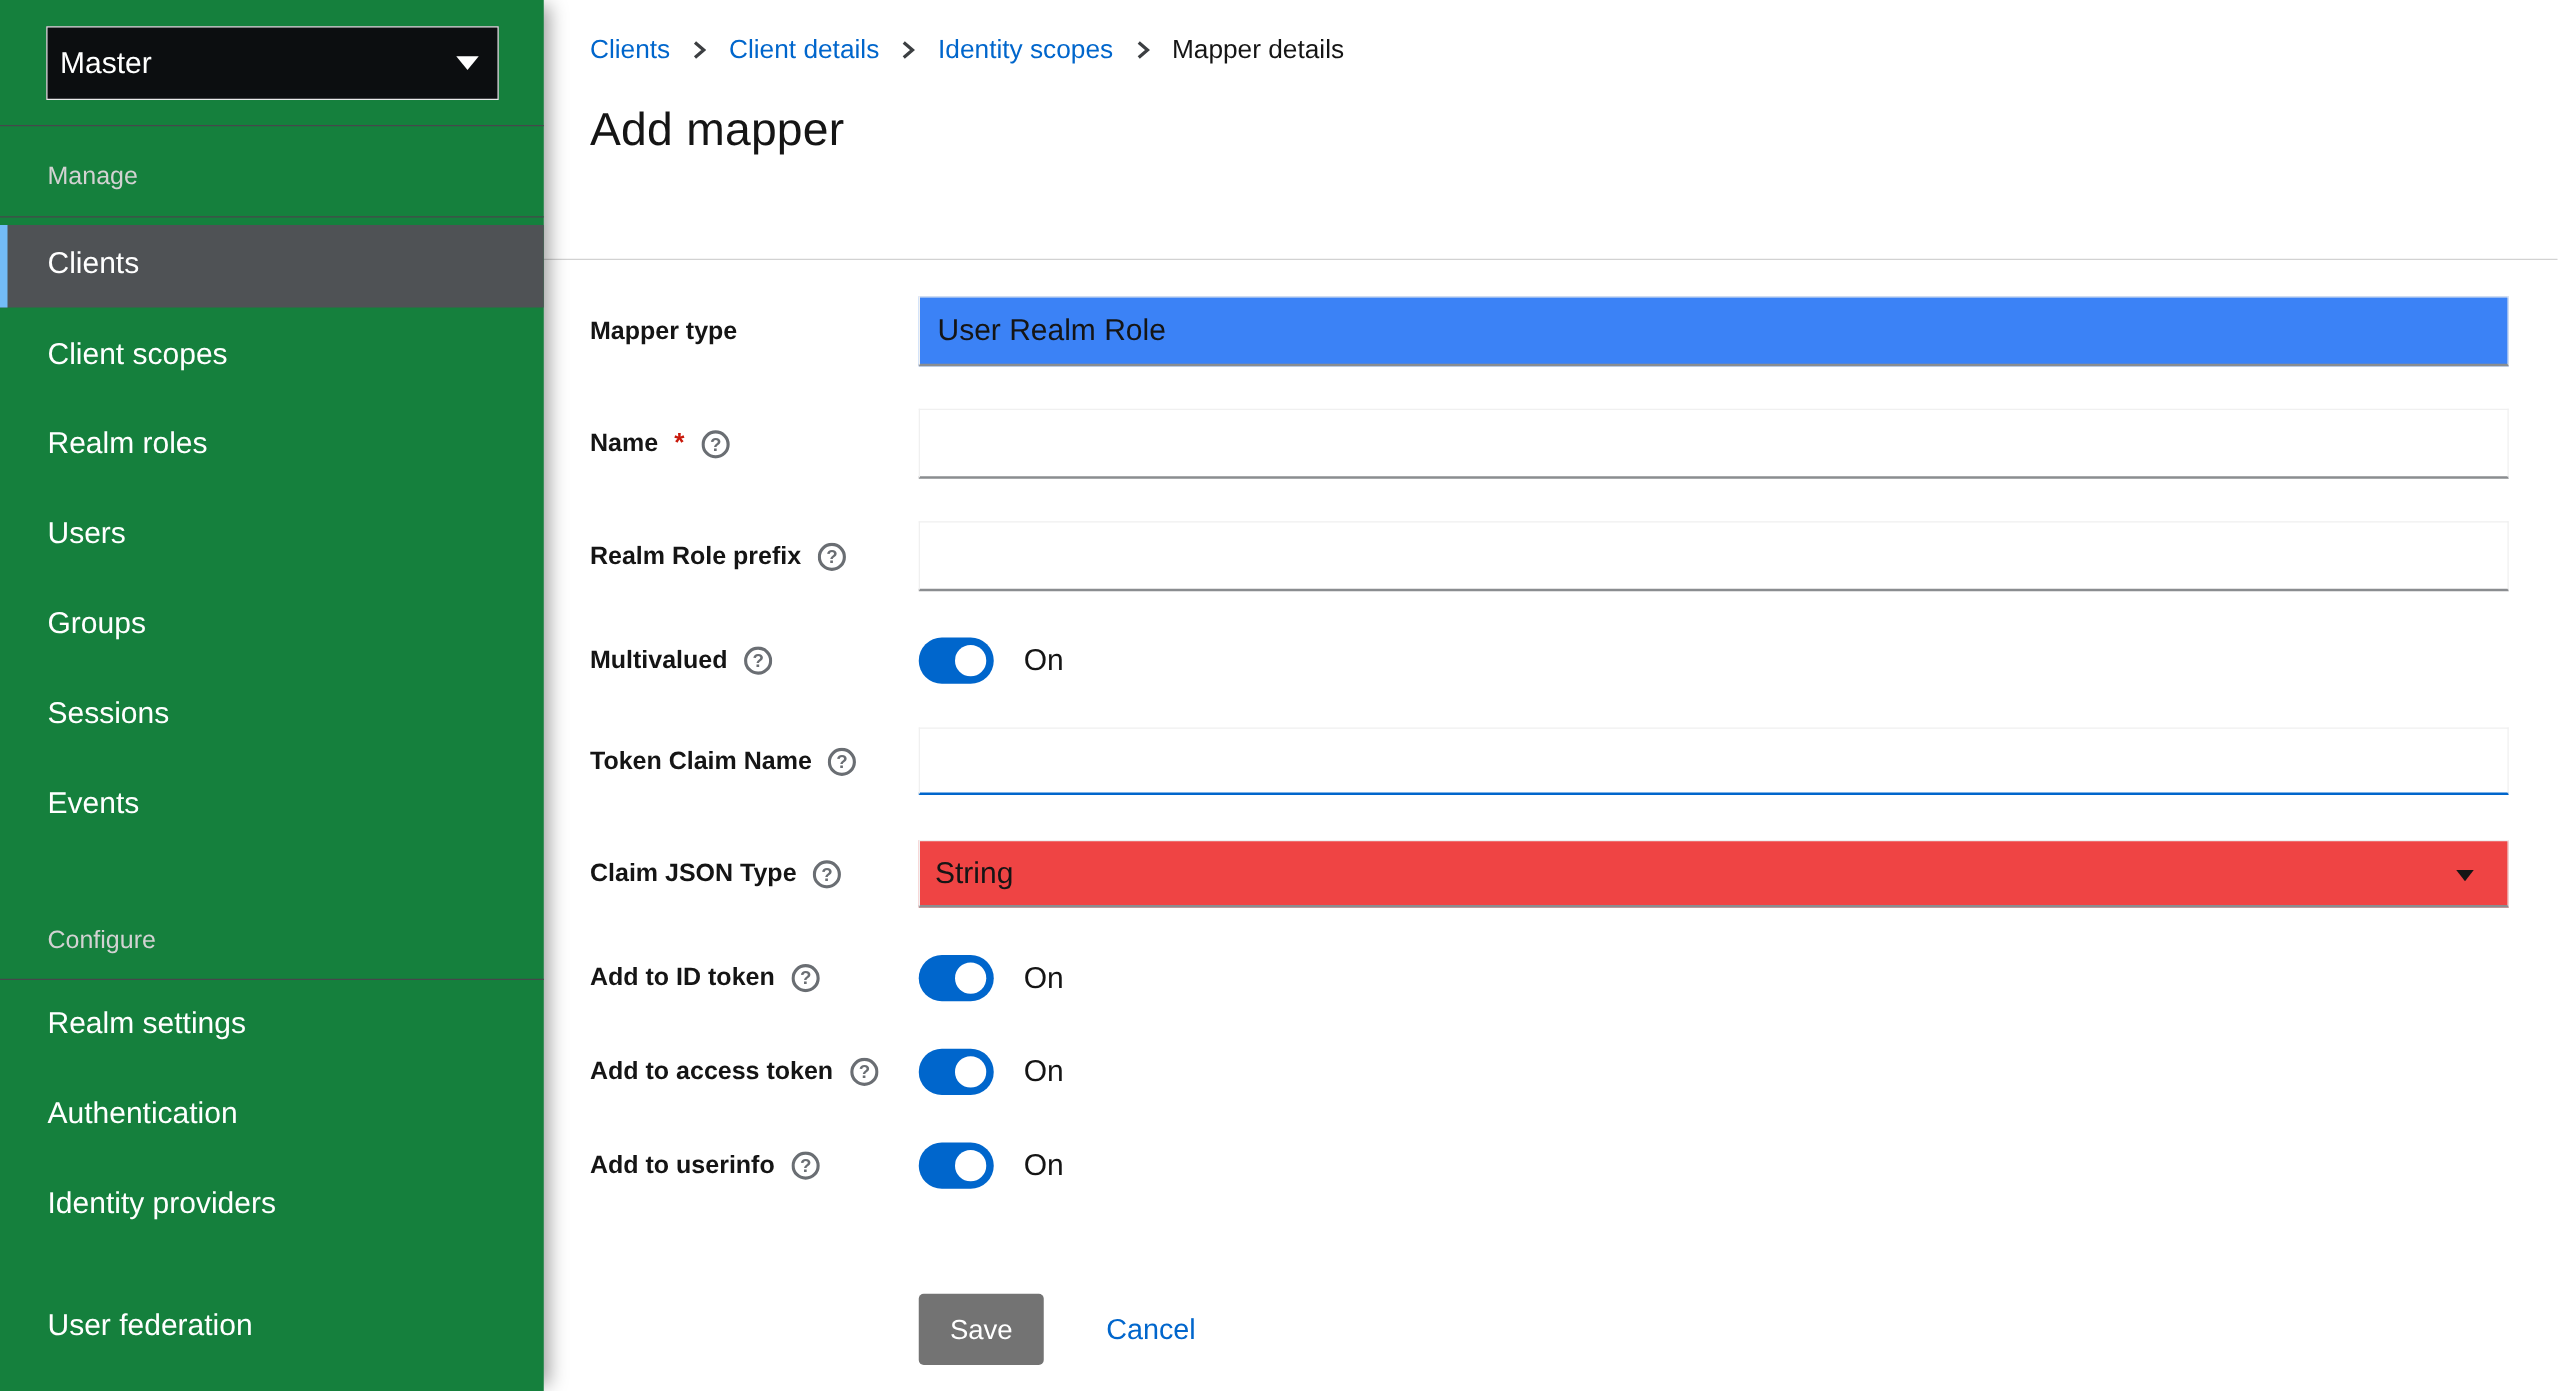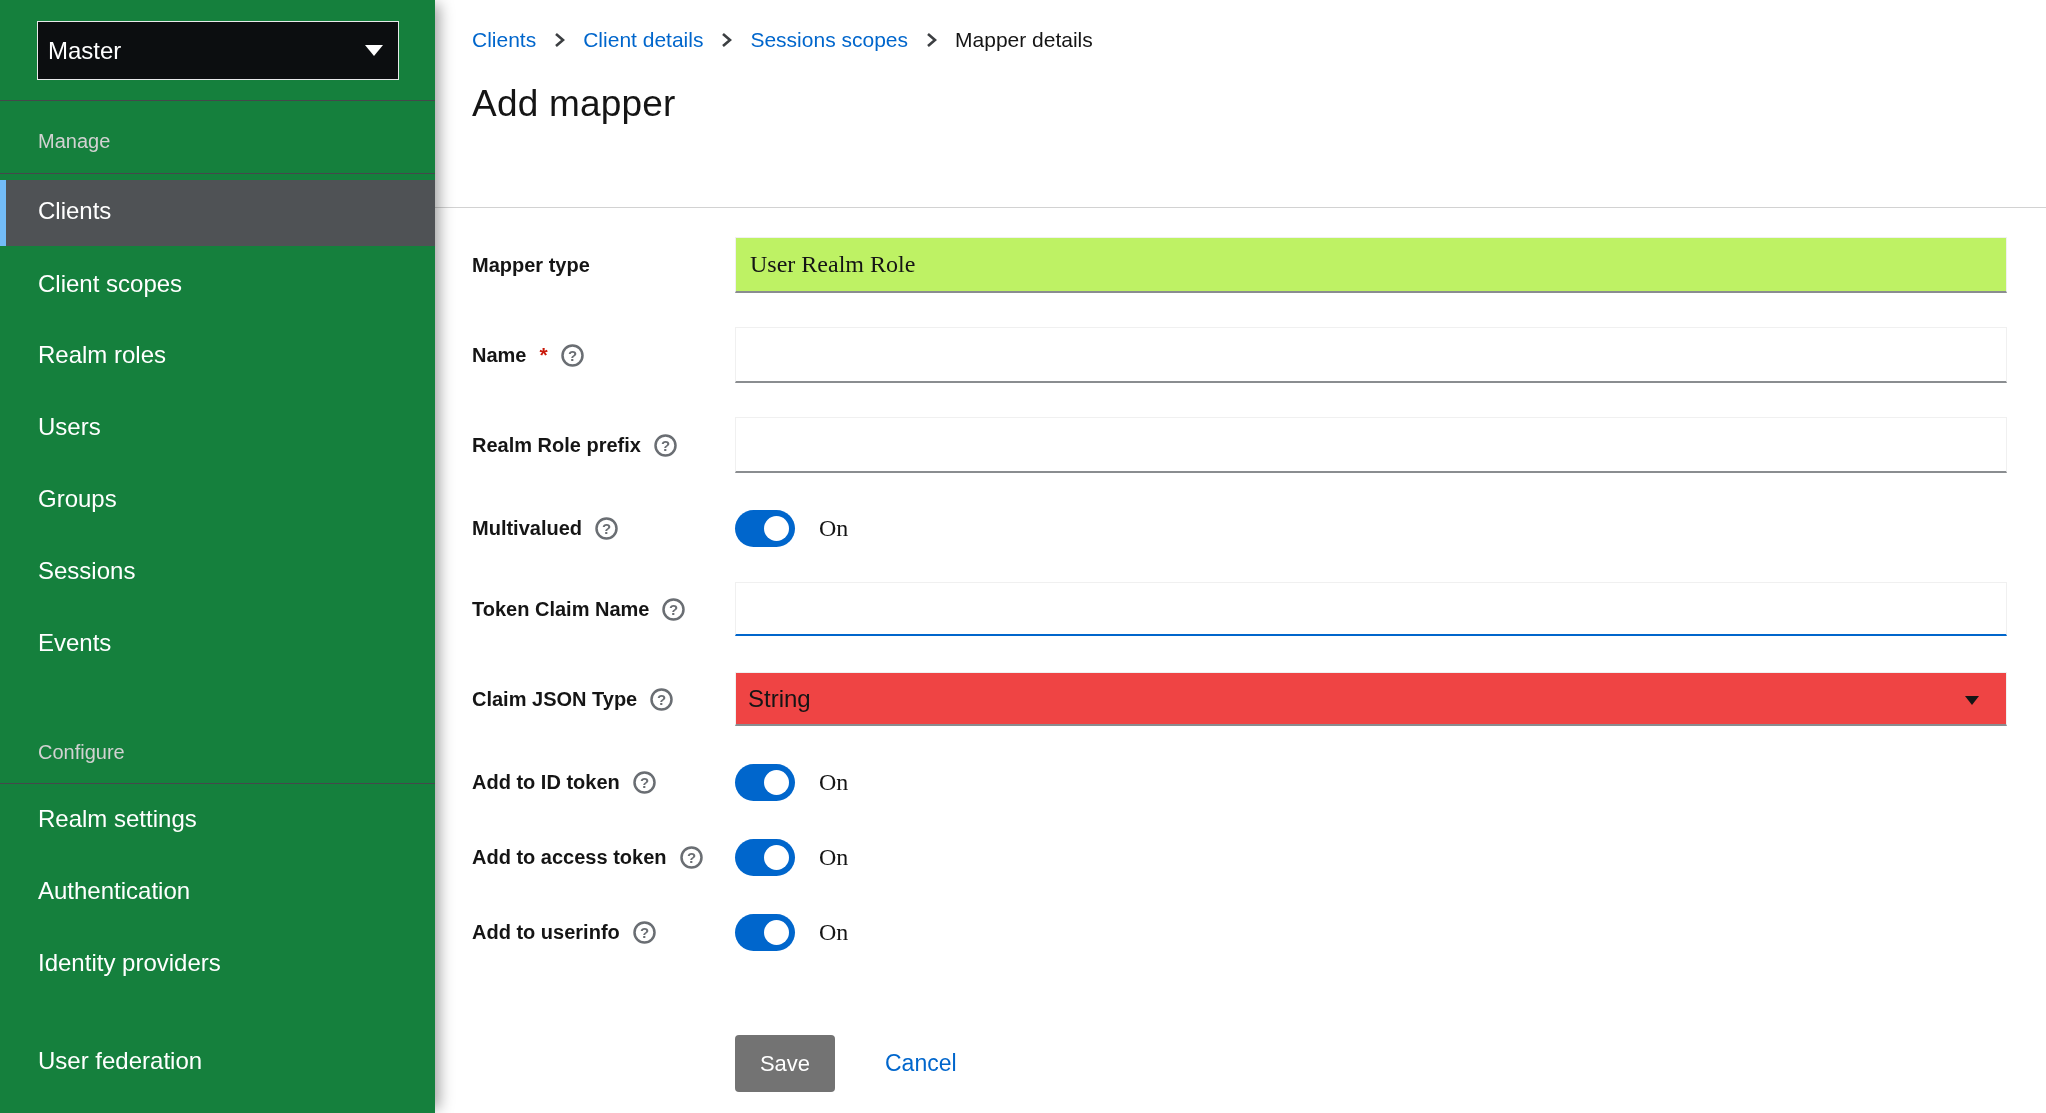--- a/index.html
+++ b/index.html
@@ -34,32 +34,32 @@
 
   .lab { position:absolute; left:37px; display:flex; align-items:center;
     font-size:20px; font-weight:bold; color:#151515; }
   .lab .ast { color:#c9190b; font-size:21px; font-weight:bold; margin-left:13px; }
   .lab svg { margin-left:13px; }
 
   .ctl { position:absolute; left:300px; width:1272px; }
   .input { height:56px; background:#fff; border:1px solid #f0f0f0;
     border-bottom:2px solid #8a8d90; font-size:24px; color:#151515;
     display:flex; align-items:center; padding-left:14px; }
-  .ro { background:#bef264; border-color:#f0f0f0; border-bottom-color:#8a8d90;font-family:Liberation Serif, serif; }
+  .ro { background:#3b82f6; border-color:#f0f0f0; border-bottom-color:#8a8d90; }
   .blue { border-bottom-color:#0066cc; height:54px; }
   .sel { height:54px; background:#ef4444; border:1px solid #f0f0f0;
     border-bottom:2px solid #8a8d90; font-size:24px; color:#151515;
     display:flex; align-items:center; padding-left:12px; position:relative; }
   .sel svg { position:absolute; right:26px; top:22px; }
 
   .swrow { position:absolute; left:300px; display:flex; align-items:center; }
   .sw { width:60px; height:37px; border-radius:18.5px; background:#0066cc; position:relative; }
   .sw::after { content:""; position:absolute; right:6px; top:6px; width:25px; height:25px;
     border-radius:50%; background:#fff; }
-  .onlbl { font-size:24px; color:#151515; margin-left:24px;font-family:Liberation Serif, serif; }
+  .onlbl { font-size:24px; color:#151515; margin-left:24px; }
 
   #save { position:absolute; left:300px; top:1035px; width:100px; height:57px;
     background:#737373; border-radius:4px; color:#fff; font-size:22px;
     display:flex; align-items:center; justify-content:center; }
   #cancel { position:absolute; left:450px; top:1035px; height:57px; display:flex;
     align-items:center; font-size:23px; color:#0066cc; }
 </style>
 </head>
 <body>
 <div id="sidebar">
@@ -89,21 +89,21 @@
 <div id="main">
   <div id="crumbs">
     <span class="lnk">Clients</span>
     <svg width="11" height="18" viewBox="0 0 11 18">
         <path d="M2 3l7 6-7 6" fill="none" stroke="#3c3f42" stroke-width="2.6"></path>
       </svg>
     <span class="lnk">Client details</span>
     <svg width="11" height="18" viewBox="0 0 11 18">
         <path d="M2 3l7 6-7 6" fill="none" stroke="#3c3f42" stroke-width="2.6"></path>
       </svg>
-    <span class="lnk">Sessions scopes</span>
+    <span class="lnk">Identity scopes</span>
     <svg width="11" height="18" viewBox="0 0 11 18">
         <path d="M2 3l7 6-7 6" fill="none" stroke="#3c3f42" stroke-width="2.6"></path>
       </svg>
     <span class="cur">Mapper details</span>
   </div>
   <div id="h1">Add mapper</div>
   <div id="hdiv"></div>
 
   <div class="lab" style="top:237px;height:56px">Mapper type</div>
   <div class="ctl input ro" style="top:237px">User Realm Role</div>

